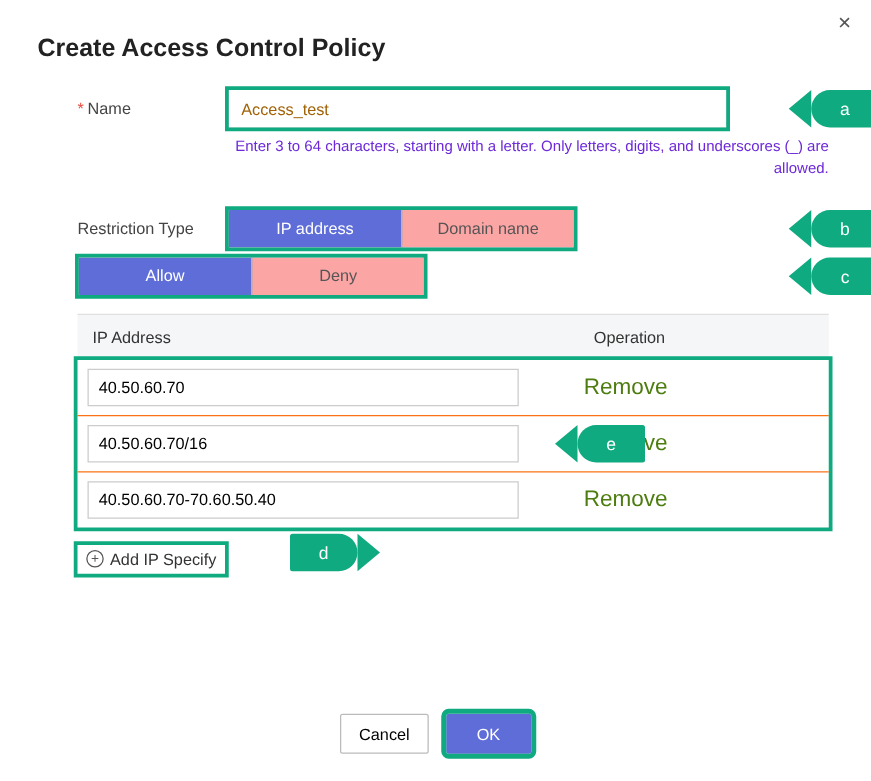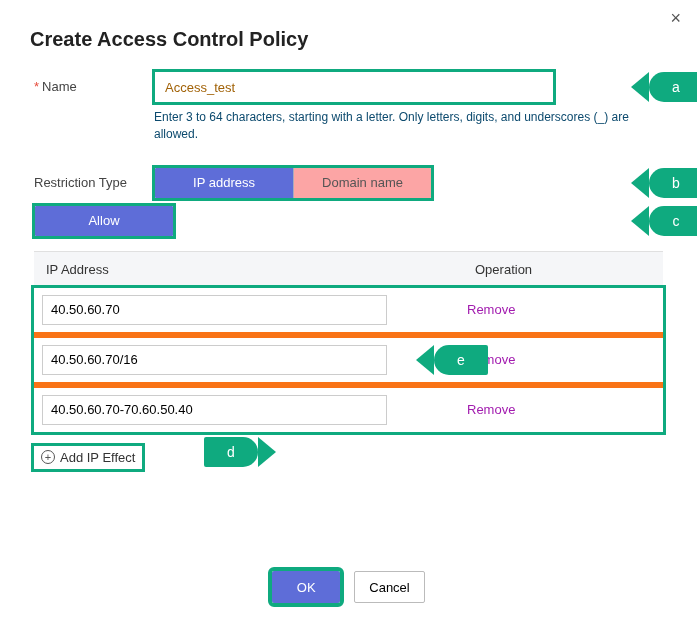--- a/index.html
+++ b/index.html
@@ -22,21 +22,21 @@
     color: #555;
     cursor: pointer;
     font-weight: 300;
   }
   .title {
     font-size: 20px;
     font-weight: 600;
     color: #222;
     padding: 28px 0 20px 30px;
   }
-  .form-area { padding: 0 34px; }
+  .form-area { padding: 0 34px; margin-left: 28px; }
   .row {
     display: flex;
     align-items: flex-start;
     margin-bottom: 6px;
     position: relative;
   }
   .label-col {
     width: 120px;
     padding-top: 8px;
     color: #444;
@@ -47,25 +47,26 @@
   .text-input {
     width: 400px;
     height: 32px;
     border: 1px solid #ccc;
     padding: 0 10px;
     font-size: 13px;
     color: #a16207;
     outline: none;
   }
   .hint {
-    color: #0c4a6e;
+    color: #6d28d9;
     font-size: 12px;
     margin: 6px 0 18px 0;
     max-width: 510px;
     line-height: 1.4;
+    text-align: right;
   }
   .highlight-green {
     outline: 3px solid #0faa7f;
     outline-offset: -1px;
   }
   .seg {
     display: inline-flex;
     border: 1px solid #aab;
     border-radius: 2px;
     overflow: hidden;
@@ -132,37 +133,37 @@
   }
   .th.col-ip { flex: 1; }
   .th.col-op { width: 200px; }
   .tbody {
     outline: 3px solid #0faa7f;
     position: relative;
   }
   .tr {
     display: flex;
     align-items: center;
-    border-bottom: 6px solid #f97316;
+    border-bottom: 1px solid #f97316;
     padding: 7px 8px;
   }
   .tr:last-child { border-bottom: none; }
   .td-ip { flex: 1; }
   .td-ip input {
     width: 345px;
     height: 30px;
     border: 1px solid #ccc;
     padding: 0 8px;
     font-size: 13px;
   }
   .td-op { width: 200px; padding-left: 12px; }
   .link {
-    color: #a21caf;
-    cursor: pointer;
-    font-size: 13px;
+    color: #4d7c0f;
+    cursor: pointer;
+    font-size: 18px;
   }
   .add-row {
     display: inline-flex;
     align-items: center;
     gap: 5px;
     margin: 14px 0 0 0;
     padding: 4px 7px;
     cursor: pointer;
     font-size: 13px;
     color: #333;
@@ -232,20 +233,21 @@
       </span>
       <div class="callout" style="right:-40px; top:1px;">b</div>
     </div>
   </div>
 
   <div class="row" style="margin-bottom:14px;">
     <div class="field-col">
       <span class="seg-wrap highlight-green">
         <span class="seg">
           <span class="seg-btn active">Allow</span>
+          <span class="seg-btn">Deny</span>
         </span>
       </span>
       <div class="callout" style="right:-40px; top:1px;">c</div>
     </div>
   </div>
 
   <div class="table">
     <div class="thead">
       <div class="th col-ip">IP Address</div>
       <div class="th col-op">Operation</div>
@@ -263,23 +265,23 @@
       <div class="tr">
         <div class="td-ip"><input type="text" value="40.50.60.70-70.60.50.40" style=""></div>
         <div class="td-op"><span class="link">Remove</span></div>
       </div>
     </div>
   </div>
 
   <div style="position:relative;">
     <span class="add-row hl">
       <span class="plus-circle">+</span>
-      <span>Add IP Effect</span>
+      <span>Add IP Specify</span>
     </span>
     <div class="callout right-point" style="left:170px; top:5px;">d</div>
   </div>
 
 </div>
 
 <div class="footer">
+  <button class="btn">Cancel</button>
   <button class="btn primary ok-hl">OK</button>
-  <button class="btn">Cancel</button>
 </div>
 
 </body></html>

